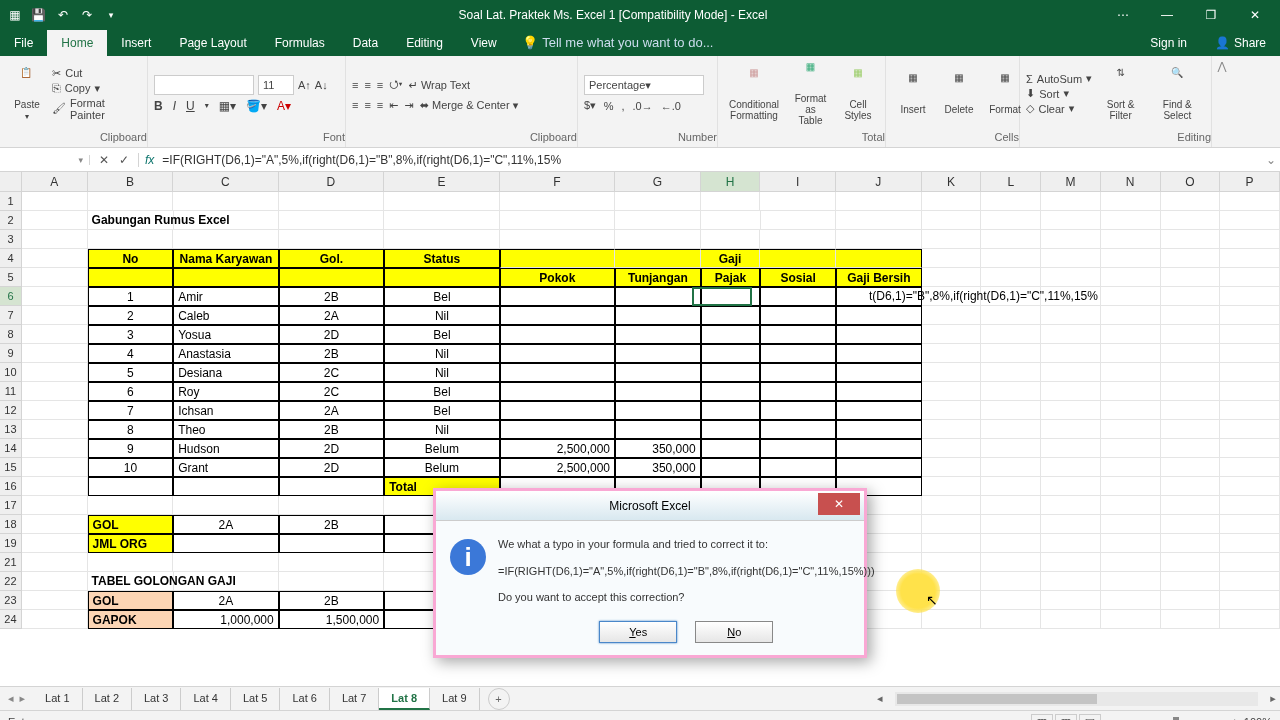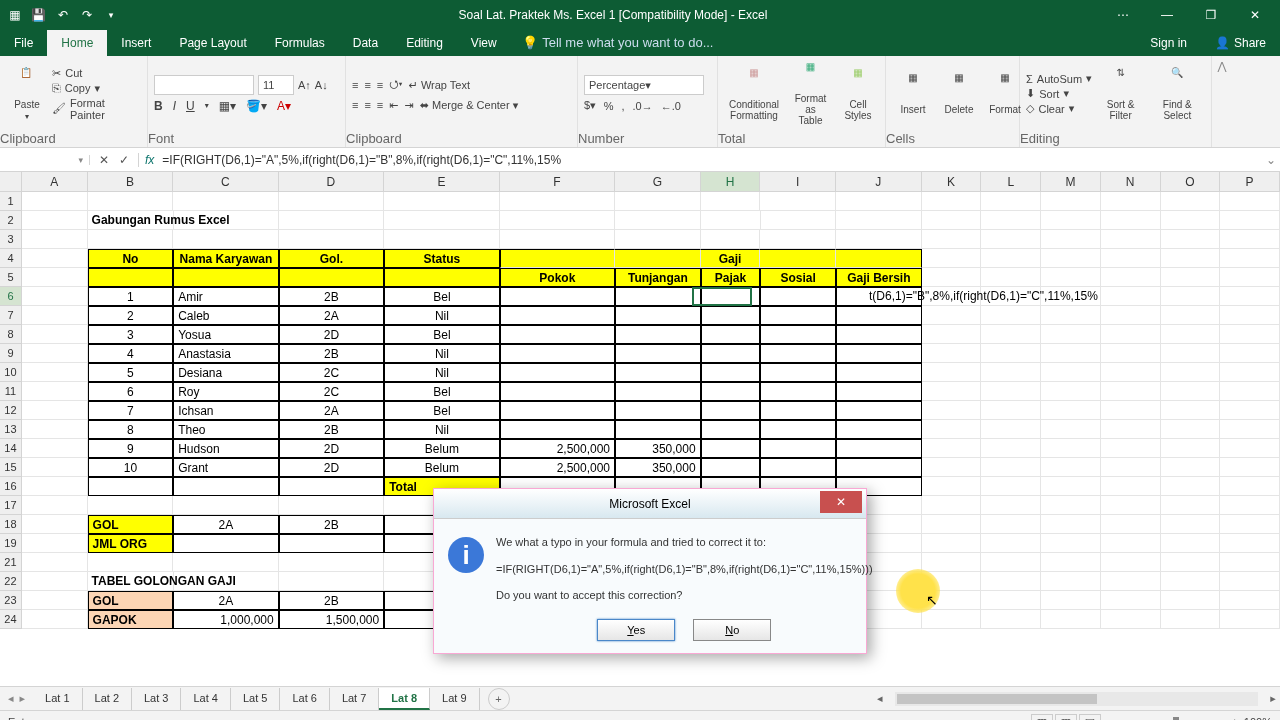--- a/index.html
+++ b/index.html
@@ -19,21 +19,21 @@
 .ribbontabs .tab.file { background: #0d5c34; }
 .ribbontabs .tab.active { background: #f3f3f3; color: #217346; }
 .ribbontabs .tellme { color: #cde; padding: 6px 12px; font-size: 13px; }
 .ribbontabs .spacer { flex: 1; }
 .ribbontabs .acct { padding: 6px 14px; display: flex; align-items: center; gap: 4px; }
 
 
 .ribbon { background: #f3f3f3; height: 92px; border-bottom: 1px solid #d4d4d4; display: flex; font-size: 11px; color: #444; }
 .rgroup { border-right: 1px solid #e1e1e1; display: flex; flex-direction: column; height: 100%; }
 .rgroup .body { flex: 1; display: flex; align-items: center; padding: 2px 6px; gap: 4px; }
-.rgroup .label { text-align: left; font-size: 13px; color: #666; padding-bottom: 4px; height: 16px; }
+.rgroup .label { text-align: right; font-size: 11px; color: #666; padding-bottom: 4px; height: 16px; }
 .rbtn { display: flex; flex-direction: column; align-items: center; gap: 2px; padding: 2px 4px; min-width: 32px; }
 .rbtn .ico { width: 18px; height: 18px; display: inline-block; }
 .rbtn.big .ico { width: 30px; height: 30px; }
 .rbtn.big { font-size: 10px; text-align: center; min-width: 42px; }
 .rcol { display: flex; flex-direction: column; gap: 2px; }
 .rrow { display: flex; align-items: center; gap: 4px; }
 .rsel { border: 1px solid #ccc; background: #fff; height: 20px; font-size: 11px; padding: 0 4px; display: inline-flex; align-items: center; }
 
 
 .namefbar { display: flex; height: 24px; border-bottom: 1px solid #d4d4d4; font-size: 12px; align-items: center; }
@@ -68,21 +68,21 @@
 .cA{width:66px}.cB{width:86px}.cC{width:106px}.cD{width:106px}.cE{width:116px}.cF{width:116px}.cG{width:86px}.cH{width:60px}.cI{width:76px}.cJ{width:86px}.cK,.cL,.cM,.cN,.cO,.cP{width:60px}
 
 
 .activecell { position:absolute; border:2px solid #217346; pointer-events:none; }
 
 
 .hilite { position:absolute; width:44px; height:44px; border-radius:50%; background: radial-gradient(circle, #ffe24a 55%, rgba(255,226,74,0.4) 80%, transparent 100%); pointer-events:none; }
 .cursor-ptr { position:absolute; font-size:14px; color:#000; pointer-events:none; }
 
 
-.dialog { position:absolute; left:433px; top:316px; width:434px; background:#15803d; border:1px solid #f9a8d4; box-shadow:4px 4px 14px rgba(0,0,0,0.35); font-size:11px; z-index:100; }
+.dialog { position:absolute; left:433px; top:316px; width:434px; background:#15803d; border:3px solid #f9a8d4; box-shadow:4px 4px 14px rgba(0,0,0,0.35); font-size:11px; z-index:100; }
 .dialog .dtitle { background:linear-gradient(#fff,#d8e8f0); height:30px; display:flex; align-items:center; justify-content:center; position:relative; border-bottom:1px solid #ccc; font-size:12px; }
 .dialog .dclose { position:absolute; right:4px; top:2px; width:42px; height:22px; background:#c8504f; color:#fff; text-align:center; line-height:22px; font-size:12px; }
 .dialog .dbody { padding:14px 14px 12px 14px; display:flex; gap:12px; background:#f8fbfd; }
 .dialog .dicon { width:36px; height:36px; border-radius:50%; background:#3b78d8; color:#fff; font-size:26px; font-weight:bold; text-align:center; line-height:36px; margin-top:4px; flex-shrink:0; }
 .dialog .dtext { flex:1; color:#333; line-height:1.7; }
 .dialog .dbtns { display:flex; justify-content:center; gap:18px; margin-top:14px; }
 .dialog button { width:78px; height:22px; border:1px solid #888; background:linear-gradient(#fff,#e6e6e6); font-size:11px; }
 .dialog button.primary { border:1px solid #4a87c9; box-shadow:0 0 2px #4a87c9; }
 
 

